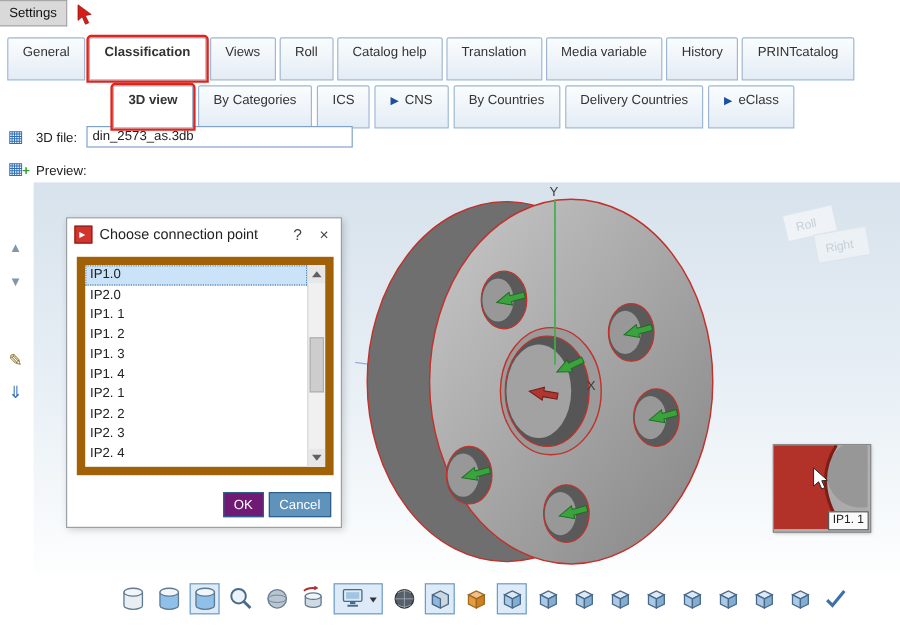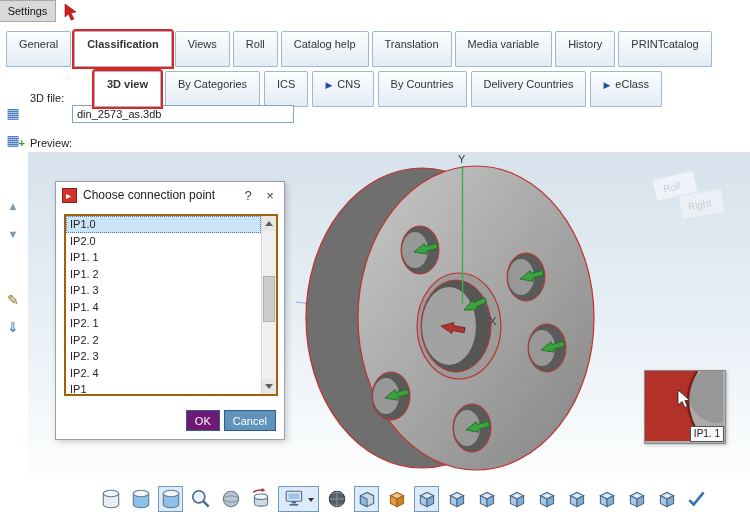--- a/index.html
+++ b/index.html
@@ -16,21 +16,21 @@
   .tabs1{position:absolute;left:6px;top:31px;display:flex;gap:3px;}
   .tabs2{position:absolute;left:46px;top:71px;display:flex;gap:4px;padding-left:48px;}
   .tab{height:36px;line-height:24px;padding:0 12px;background:linear-gradient(#fbfdfe,#e3ecf5);
     border:1px solid #9db7d4;border-radius:2px 2px 0 0;white-space:nowrap;color:#333;box-sizing:border-box;}
   .tab.active{background:#fff;font-weight:bold;}
   .tab.hl{outline:2px solid #e2231a;outline-offset:0;z-index:3;}
   .tab-arrow{color:#1d4fa0;font-size:9px;margin-right:5px;}
 
   
   .lbl{position:absolute;color:#222;}
-  #file-label{left:30px;top:92px;}
+  #file-label{left:30px;top:109px;}
   #preview-label{left:30px;top:137px;}
   #file-input{position:absolute;left:72px;top:105px;width:222px;height:18px;border:1px solid #7fa3c8;
     font-family:inherit;font-size:11px;padding:0 4px;box-sizing:border-box;color:#222;background:#fff;}
 
   
   .lic{position:absolute;left:4px;width:18px;height:18px;text-align:center;line-height:18px;font-size:14px;}
   .lic::before{display:inline-block;}
   .lic1::before{content:"▦";color:#2e6db4;}
   .lic2{top:131px;}
   .lic2::before{content:"▦";color:#2e6db4;}
@@ -56,21 +56,21 @@
     padding:0 3px;font-size:10px;color:#222;line-height:14px;}
 
   
   #dialog{position:absolute;left:55px;top:181px;width:230px;height:259px;background:#fff;
     border:1px solid #9aa0a6;box-shadow:2px 2px 6px rgba(0,0,0,.18);box-sizing:border-box;z-index:10;}
   .dlg-title{height:26px;display:flex;align-items:center;padding:0 6px;gap:6px;}
   .dlg-icon{position:relative;width:15px;height:15px;background:#d0342c;border:1px solid #8d1f18;box-sizing:border-box;flex:none;}
   .dlg-icon::after{content:"▸";position:absolute;left:3px;top:-1px;color:#fff;font-size:10px;line-height:15px;}
   .dlg-text{flex:1;font-size:12px;color:#222;}
   .dlg-sys{width:16px;text-align:center;font-size:13px;color:#444;}
-  .dlg-list{position:absolute;left:8px;top:32px;width:214px;height:182px;border:2px solid #a16207;
+  .dlg-list{position:absolute;left:8px;top:32px;width:214px;height:182px;border:7px solid #a16207;
     background:#fff;box-sizing:border-box;overflow:hidden;}
   .li{height:16.5px;line-height:16.5px;padding-left:4px;margin-right:15px;color:#222;}
   .li.sel{background:#cbe3f8;outline:1px dotted #4a80b0;outline-offset:-1px;}
   .sbar{position:absolute;right:0;top:0;width:15px;height:100%;background:#f0f0f0;border-left:1px solid #d5d5d5;box-sizing:border-box;}
   .sb-btn{position:absolute;left:0;width:14px;height:15px;background:#e7e7e7;}
   .sb-up{top:0;} .sb-down{bottom:0;}
   .sb-up::after,.sb-down::after{content:"";position:absolute;left:3px;}
   .sb-up::after{top:5px;border:4px solid transparent;border-bottom:5px solid #606060;border-top:none;}
   .sb-down::after{bottom:5px;border:4px solid transparent;border-top:5px solid #606060;border-bottom:none;}
   .sb-thumb{position:absolute;left:1px;top:60px;width:12px;height:46px;background:#cdcdcd;border:1px solid #b0b0b0;box-sizing:border-box;}

